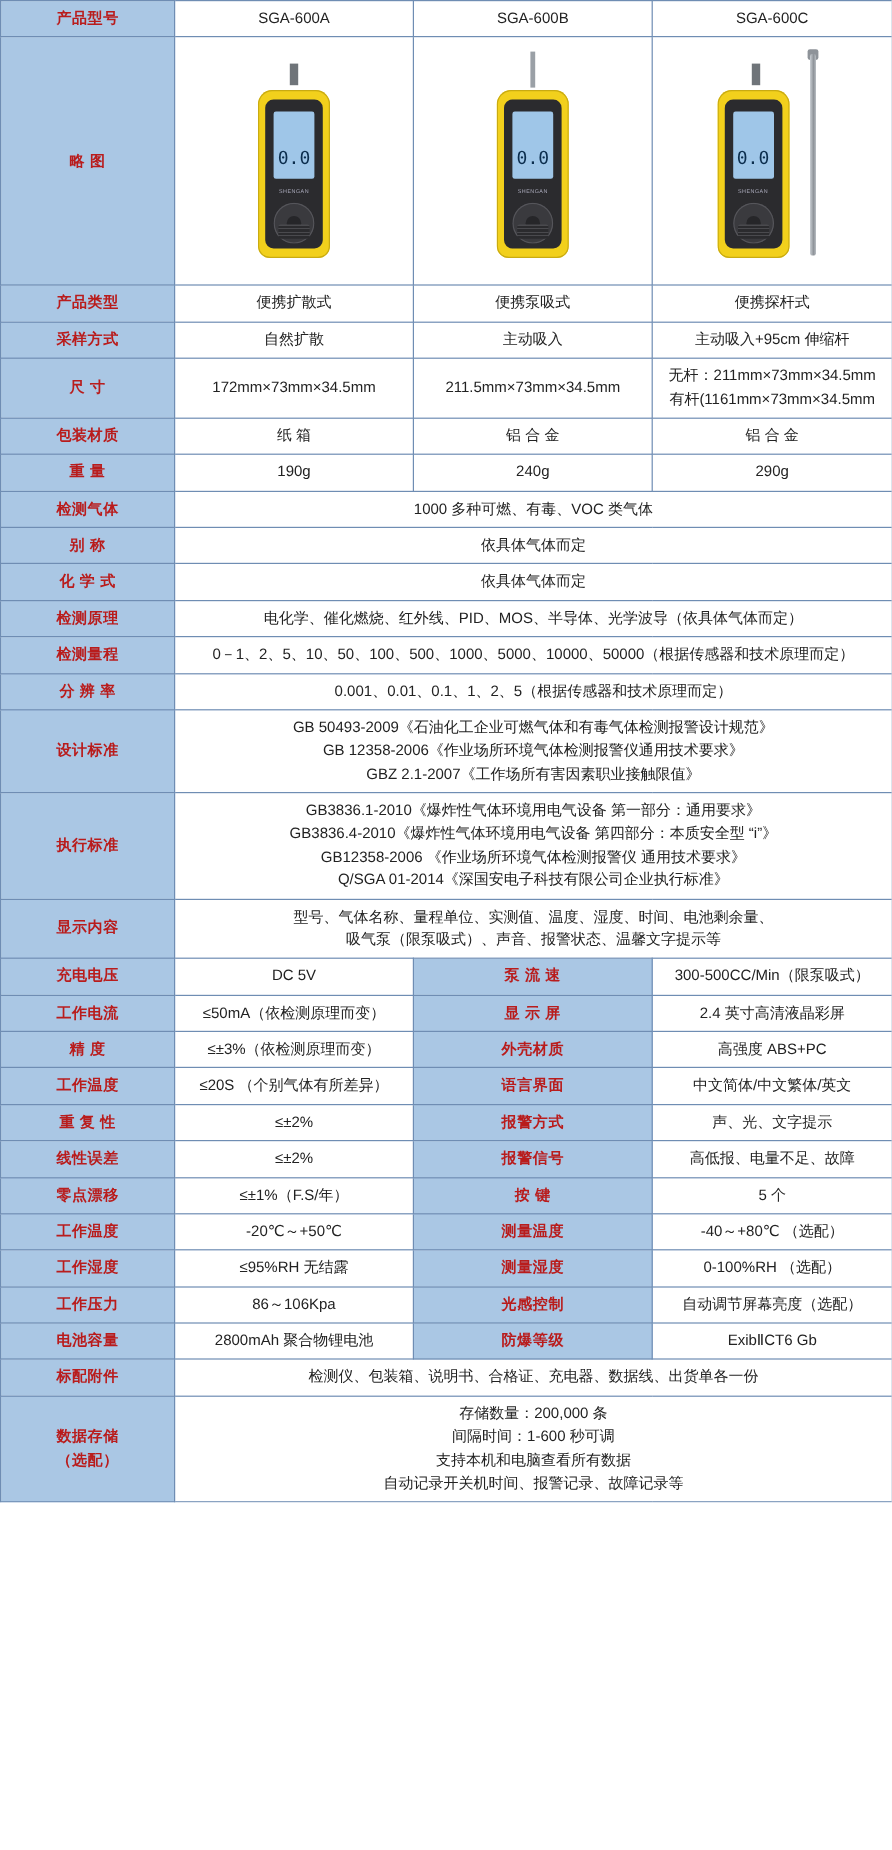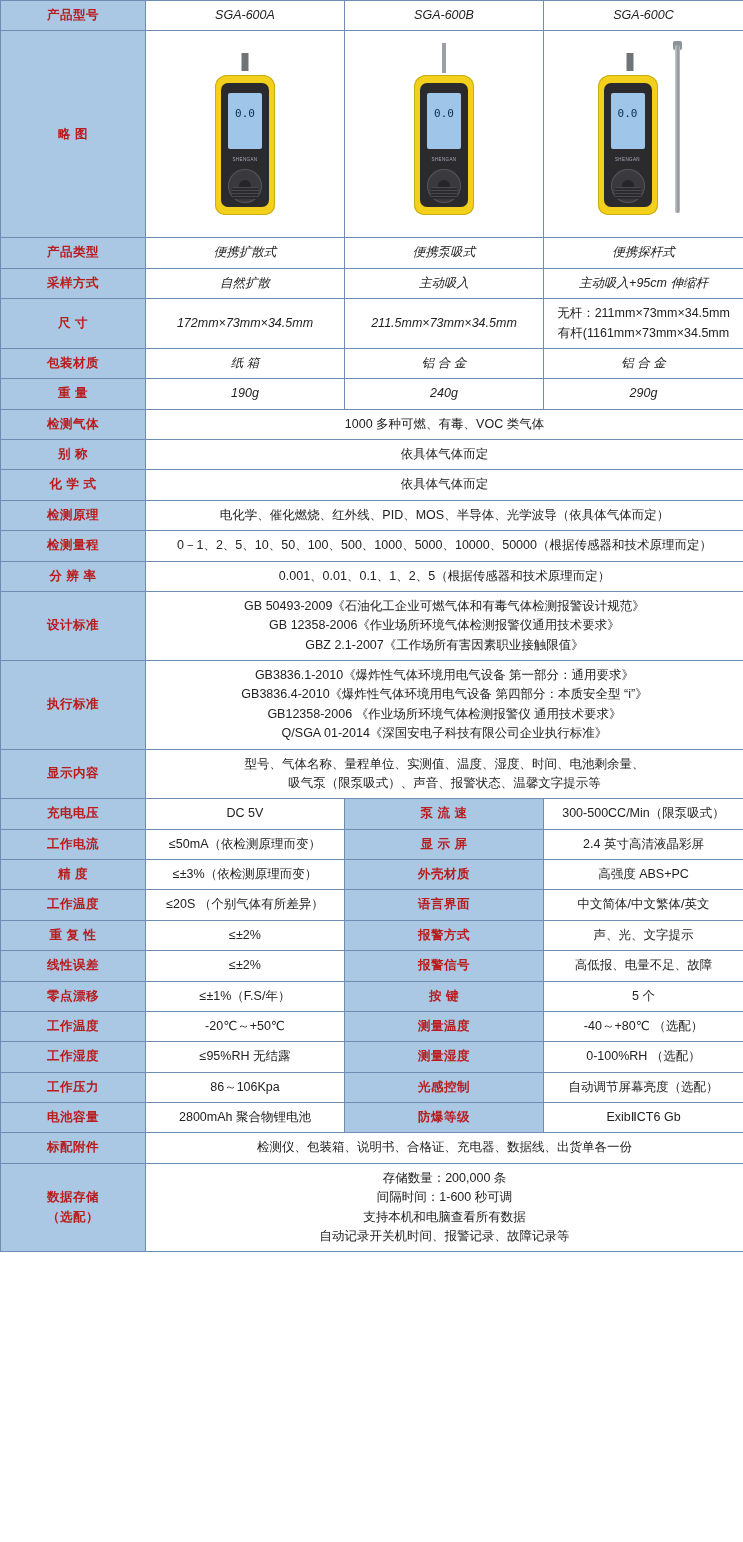--- a/index.html
+++ b/index.html
@@ -33,21 +33,20 @@
     color: #b91c1c;
     letter-spacing: 0.5px;
     font-size: 13px;
   }
   td.val {
     background: #ffffff;
     color: #222;
   }
   td.center {
     text-align: center;
-    font-style: italic;
   }
   td.left {
     text-align: center;
   }
   .multiline div {
     white-space: nowrap;
   }
   
   td.devcell {
     background: #ffffff;
@@ -88,22 +87,22 @@
     top: 10px;
     right: 7px;
     height: 56px;
     background: #9fc6e8;
     border-radius: 2px;
     color: #123;
     font-size: 7px;
     text-align: center;
   }
   .dev-screen .rd {
-    margin-top: 12px;
-    font-size: 11px;
+    margin-top: 28px;
+    font-size: 15px;
     color: #0b2d4d;
     font-family: "DejaVu Sans Mono", monospace;
   }
   .dev-brand {
     position: absolute;
     left: 0;
     right: 0;
     top: 74px;
     text-align: center;
     font-size: 4.5px;

